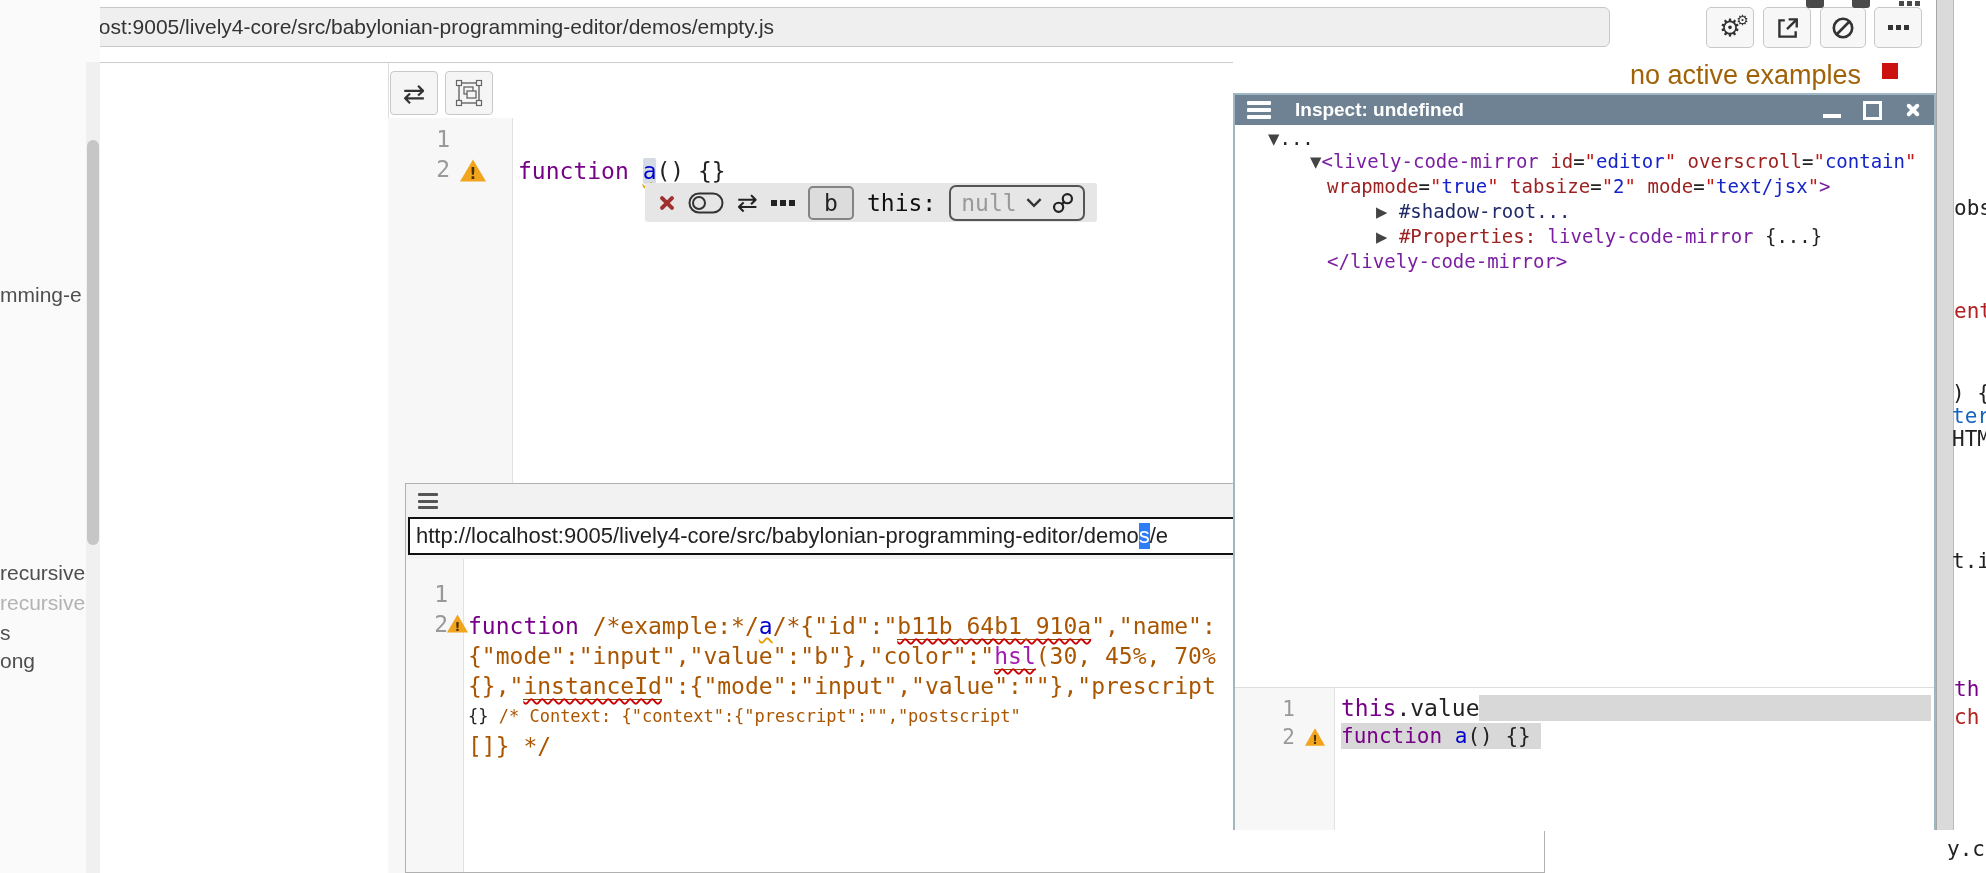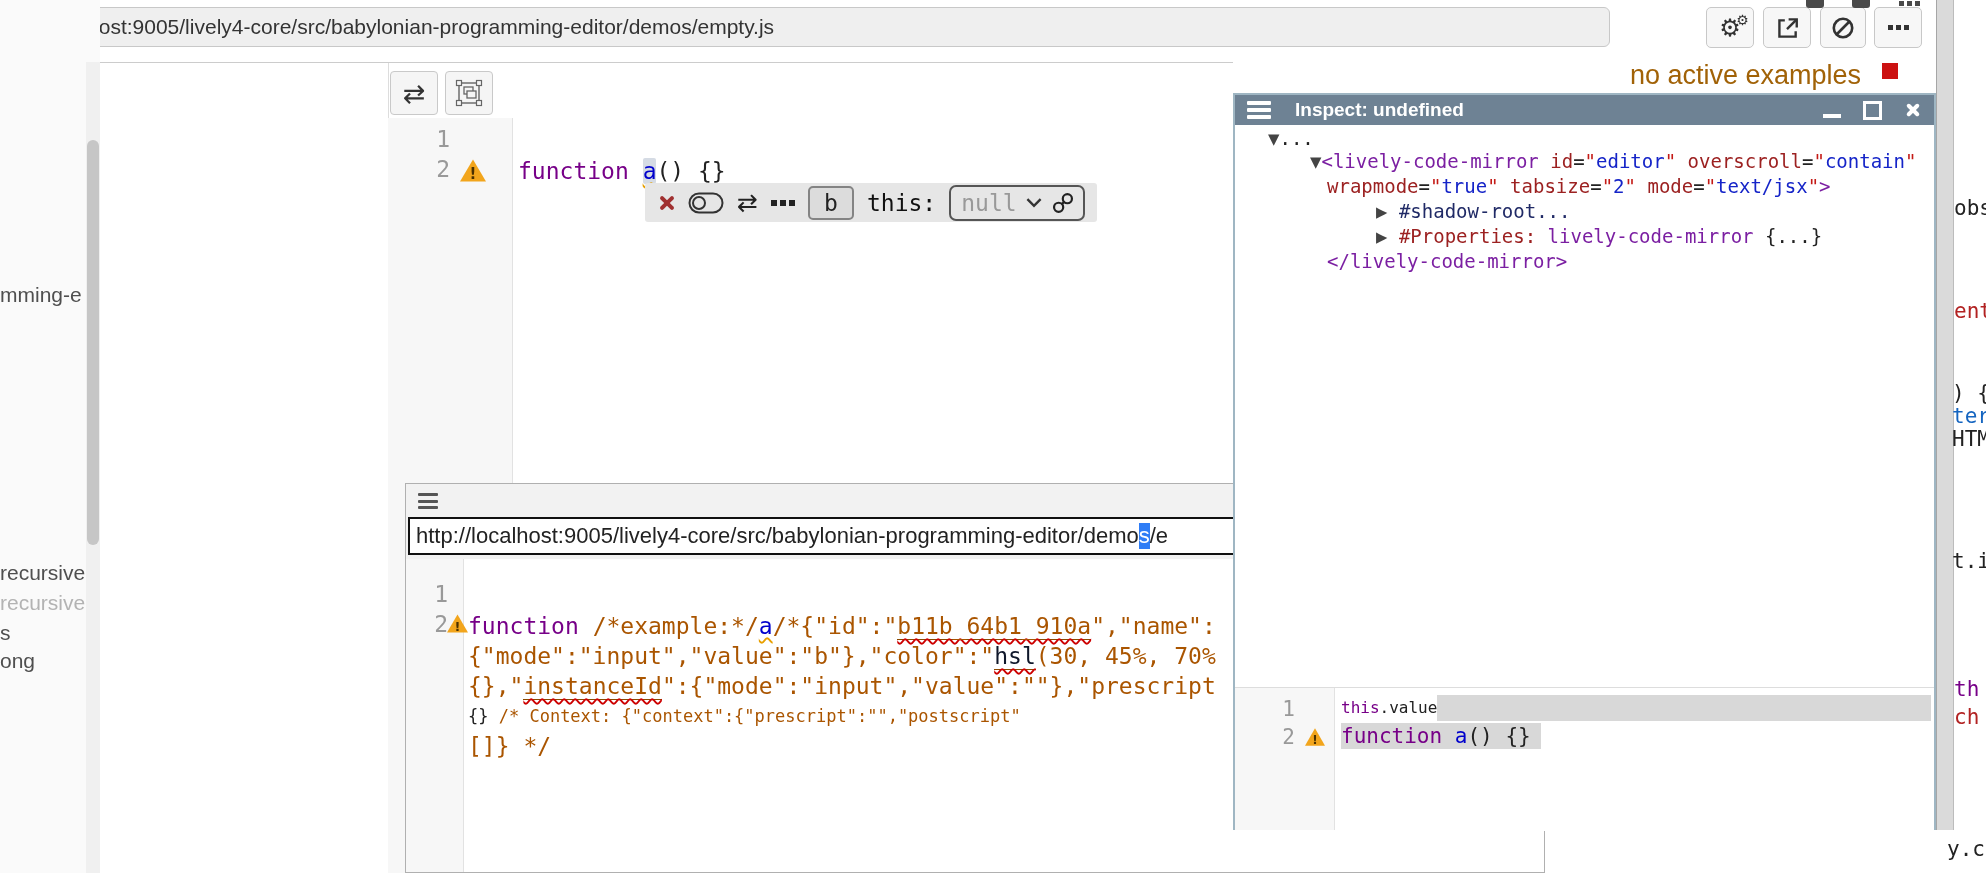--- a/index.html
+++ b/index.html
@@ -198,21 +198,21 @@
       <span>http://localhost:9005/lively4-core/src/babylonian-programming-editor/demo</span><span class="url-sel">s</span><span>/e</span>
     </div>
     <div class="ed2-code">
       <div class="gutter abs" style="left:0;top:0;width:57px;height:313px;"></div>
       <div class="lnum" style="left:4px;top:22px;width:38px;font-size:23px;">1</div>
       <div class="lnum" style="left:4px;top:52px;width:38px;font-size:23px;">2</div>
       <div class="warn" style="left:41px;top:55px;width:21px;height:19px;font-size:13px;">
           <span>!</span>
         </div>
       <div class="codeline" style="left:62px;top:52px;font-size:23px;line-height:30px;"><span style="color: rgb(119, 0, 136);">function </span><span style="color: rgb(170, 85, 0);">/*example:*/</span><span class="u-orange" style="color: rgb(0, 0, 204);">a</span><span style="color: rgb(170, 85, 0);">/*{"id":"</span><span class="u-mark" style="color: rgb(170, 85, 0);">b11b_64b1_910a</span><span style="color: rgb(170, 85, 0);">","name":</span></div>
-      <div class="codeline" style="left:62px;top:82px;font-size:23px;line-height:30px;"><span style="color: rgb(170, 85, 0);">{"mode":"input","value":"b"},"color":"</span><span class="u-mark" style="color: #0f172a;">hsl</span><span style="color: rgb(170, 85, 0);">(30, 45%, 70%</span></div>
+      <div class="codeline" style="left:62px;top:82px;font-size:23px;line-height:30px;"><span style="color: rgb(170, 85, 0);">{"mode":"input","value":"b"},"color":"</span><span class="u-mark" style="color: #a21caf;">hsl</span><span style="color: rgb(170, 85, 0);">(30, 45%, 70%</span></div>
       <div class="codeline" style="left:62px;top:112px;font-size:23px;line-height:30px;"><span style="color: rgb(170, 85, 0);">{},"</span><span class="u-mark" style="color: rgb(170, 85, 0);">instanceId</span><span style="color: rgb(170, 85, 0);">":{"mode":"input","value":""},"prescript</span></div>
       <div class="codeline" style="left:62px;top:142px;font-size:17px;line-height:30px;"><span style="color: rgb(34, 34, 34);">{} </span><span style="color: rgb(170, 85, 0);">/* Context: {"context":{"prescript":"","postscript"</span></div>
       <div class="codeline" style="left:62px;top:172px;font-size:23px;line-height:30px;"><span style="color: rgb(170, 85, 0);">[]} */</span></div>
     </div>
   </div>
 
   <div class="insp">
     <div class="insp-title">
       <div class="hamb w" style="width:24px;height:18px;margin-left:12px;">
           <i></i>
@@ -235,21 +235,21 @@
     <div class="tree-line" style="left:92px;top:155px;"><span style="color: rgb(123, 31, 162);">&lt;/lively-code-mirror&gt;</span></div>
 
     <div class="mini">
       <div class="gutter abs" style="left:0;top:0;width:99px;height:142px;"></div>
       <div class="lnum" style="left:8px;top:9px;width:52px;font-size:21px;">1</div>
       <div class="lnum" style="left:8px;top:37px;width:52px;font-size:21px;">2</div>
       <div class="warn" style="left:70px;top:40px;width:20px;height:18px;font-size:12px;">
           <span>!</span>
         </div>
       <div class="abs" style="left:106px;top:7px;right:3px;height:26px;display:flex;">
-        <span class="codeline mono" style="position:static;font-size:16px;line-height:26px;"><span style="color: rgb(119, 0, 136);">this</span><span style="color: rgb(34, 34, 34);">.value</span></span>
+        <span class="codeline mono" style="position:static;font-size:23px;line-height:26px;"><span style="color: rgb(119, 0, 136);">this</span><span style="color: rgb(34, 34, 34);">.value</span></span>
         <span class="hl" style="flex:1;"></span>
       </div>
       <div class="abs" style="left:106px;top:35px;height:26px;">
         <span class="codeline mono hl" style="position:static;font-size:21px;line-height:26px;padding-right:10px;display:inline-block;"><span style="color: rgb(119, 0, 136);">function </span><span style="color: rgb(0, 0, 204);">a</span><span style="color: rgb(34, 34, 34);">() {}</span></span>
       </div>
     </div>
   </div>
 
   <div class="strip"></div>
   <div class="frag" style="left:1954px;top:196px;"><span style="color: rgb(34, 34, 34);">obs</span></div>

